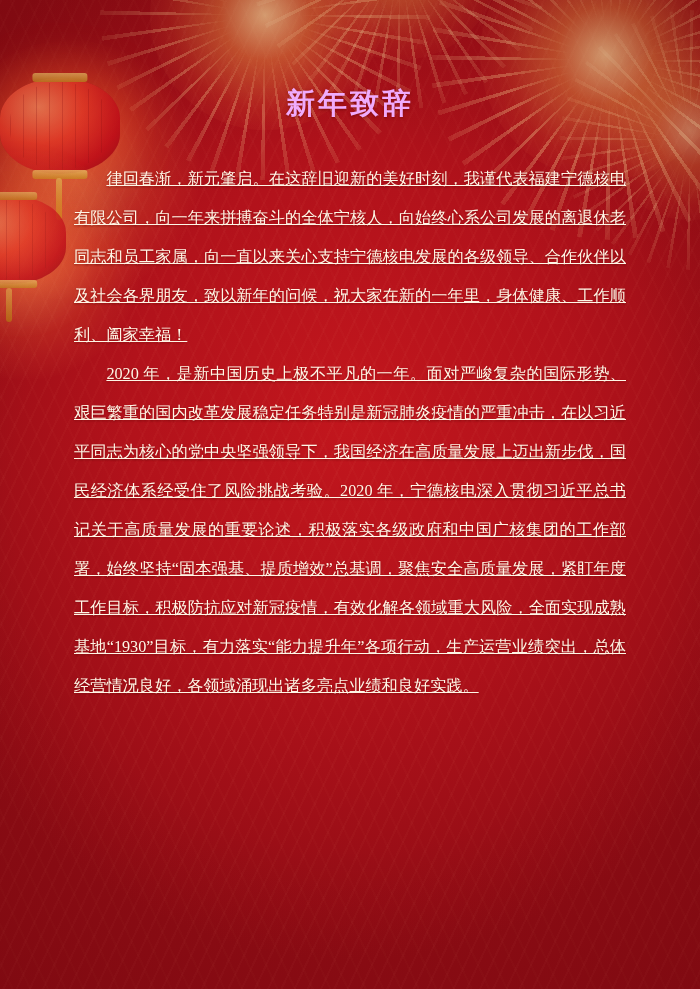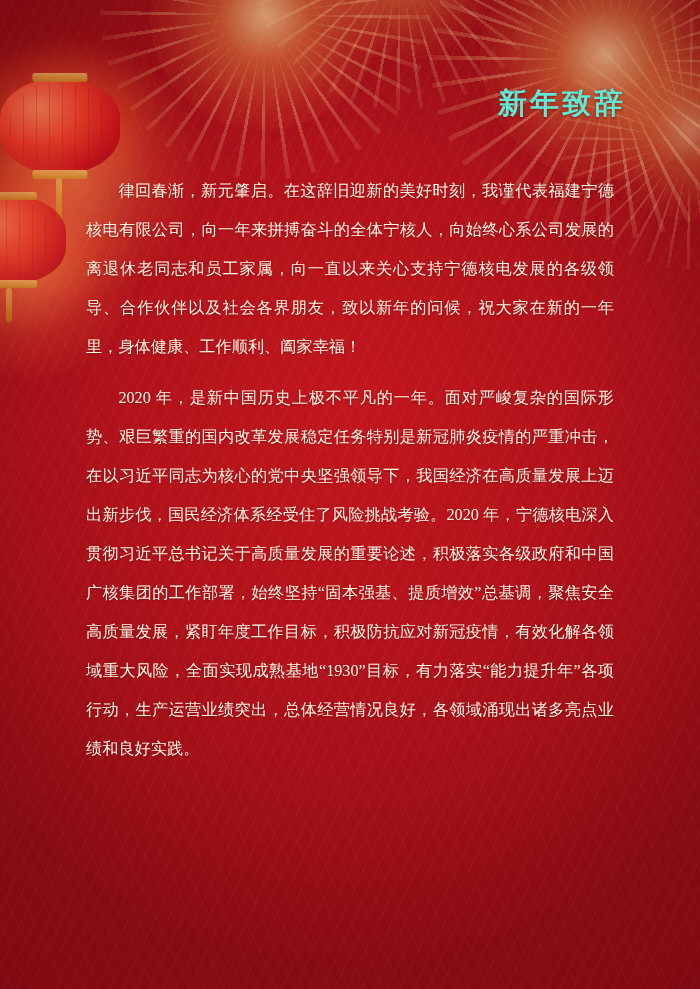--- a/index.html
+++ b/index.html
@@ -112,41 +112,42 @@
     left: 0;
     top: 0;
     width: 700px;
     height: 989px;
     padding: 0 74px;
     box-sizing: border-box;
   }
   .doc-title {
     margin: 0;
     padding-top: 84px;
-    text-align: right;
+    text-align: center;
     font-size: 29px;
     font-weight: bold;
     letter-spacing: 3px;
-    color: #5eead4;
+    color: #f0abfc;
     text-shadow: 0 1px 3px rgba(90,0,0,.55);
     font-family: "Liberation Serif", "DejaVu Serif", serif;
   }
   .body-text {
     margin: 0;
     padding-top: 36px;
     color: #fff6e6;
     font-size: 16.2px;
     line-height: 39px;
     text-align: justify;
     text-justify: inter-character;
     text-shadow: 0 1px 2px rgba(100,5,5,.45);
   }
   .body-text p {
-    margin: 12px;
+    margin: 0;
     text-indent: 2em;
+    text-decoration: underline;
   }
 </style>
 </head>
 <body>
 
 <div id="page">
 
   <div class="bg-base"></div>
   <div class="bg-texture"></div>
 

